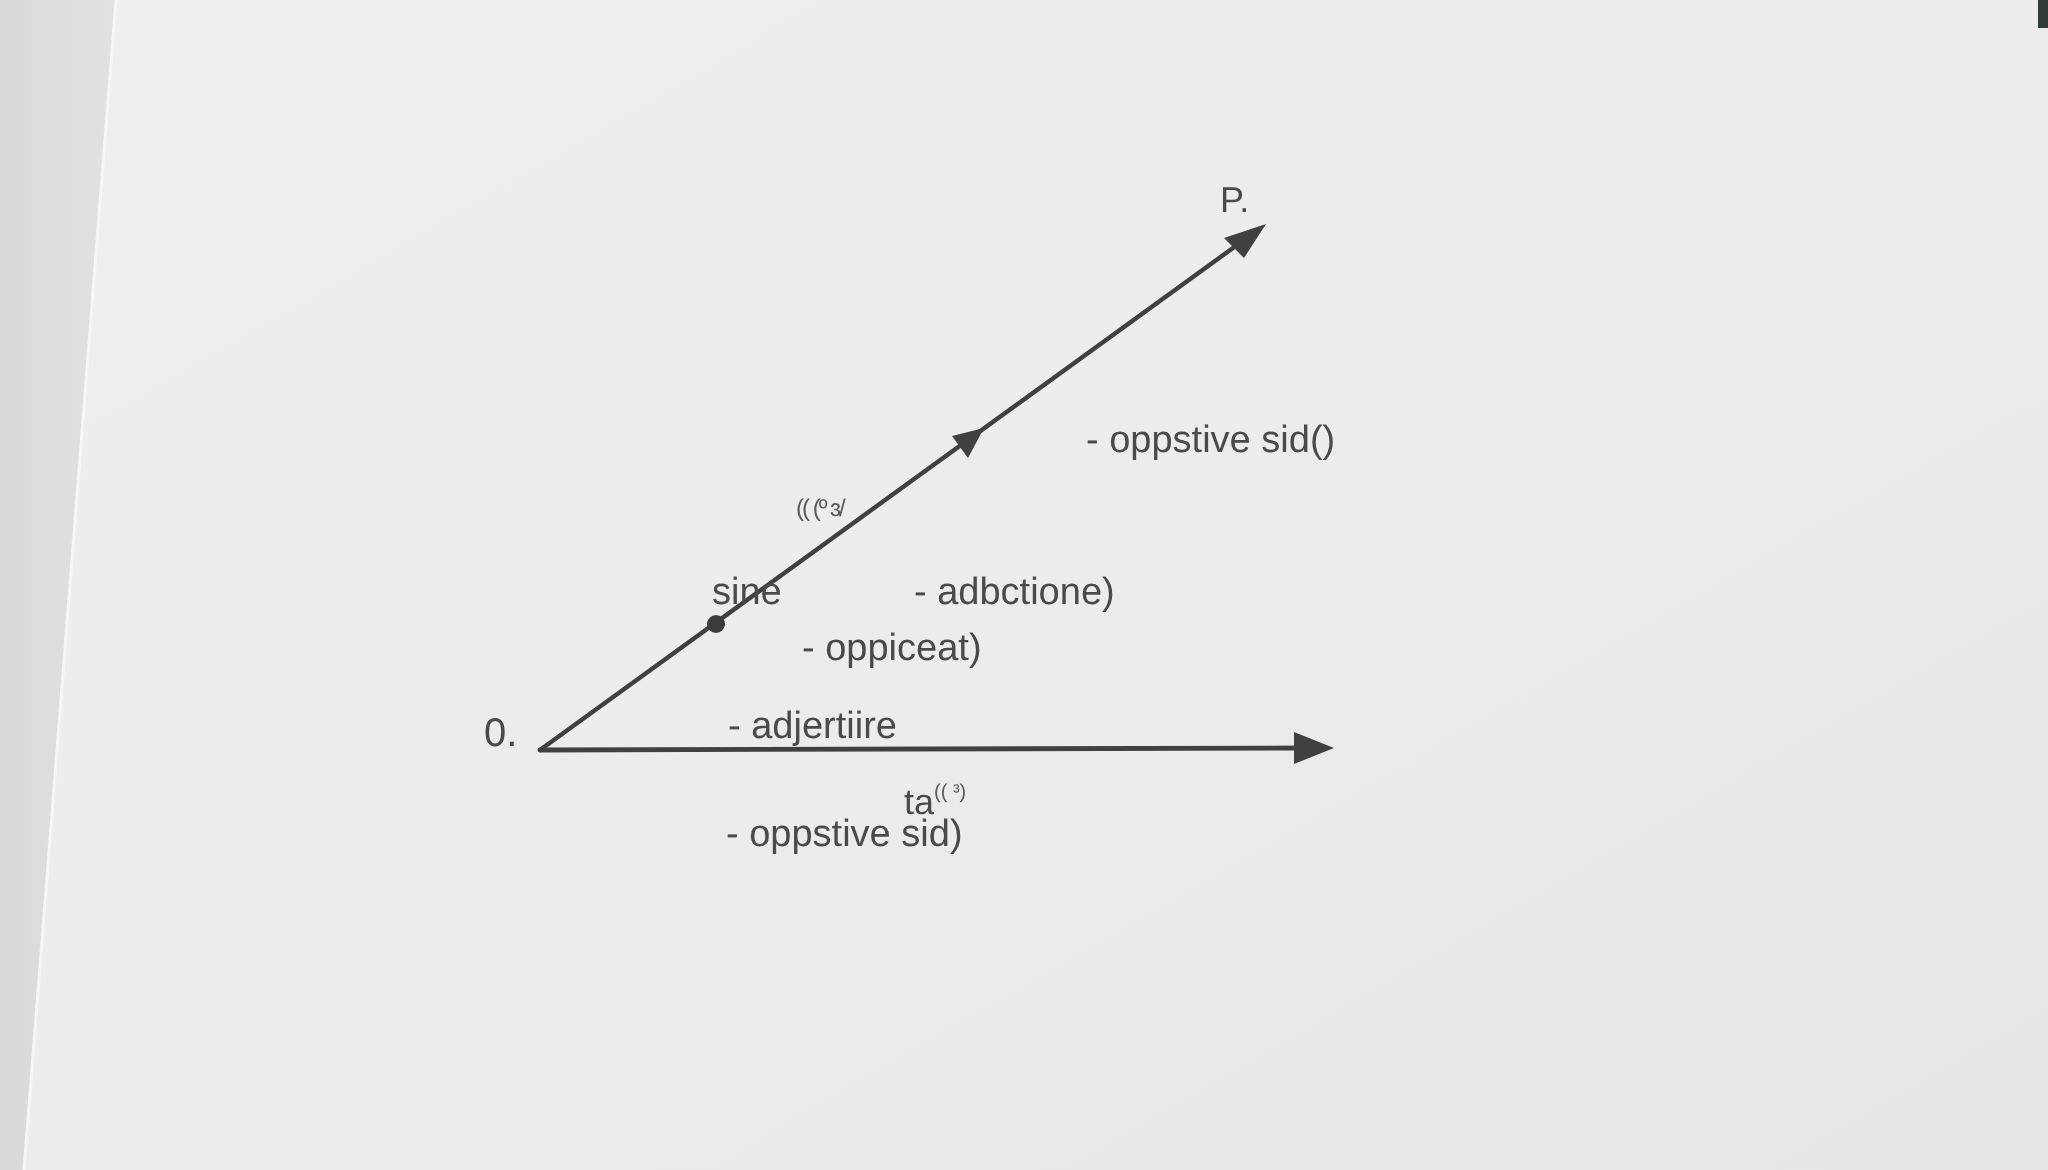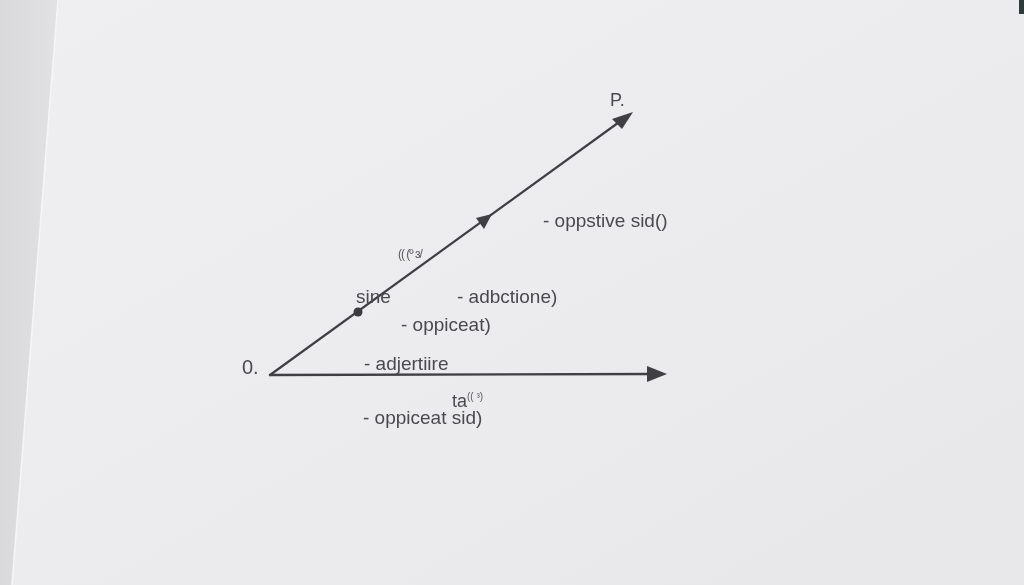--- a/index.html
+++ b/index.html
@@ -90,15 +90,15 @@
   <div class="label lbl-main" style="left:457px; top:247px;margin-top:40px;">- adbctione)</div>
 
   <div class="label lbl-main" style="left:368px; top:315px;margin-left:33px;">- oppiceat)</div>
 
   <div class="label lbl-main" style="left:364px; top:354px;">- adjertiire</div>
 
   <div class="label lbl-main" style="left:452px; top:392px; font-size:18px;">
     <span>ta</span><span class="lbl-tiny" style="vertical-align:top;">(( ³)</span>
   </div>
 
-  <div class="label lbl-main" style="left:363px; top:408px;">- oppiceat sid)</div>
+  <div class="label lbl-main" style="left:363px; top:408px;">- oppstive sid)</div>
 
 </div>
 
 </body></html>

